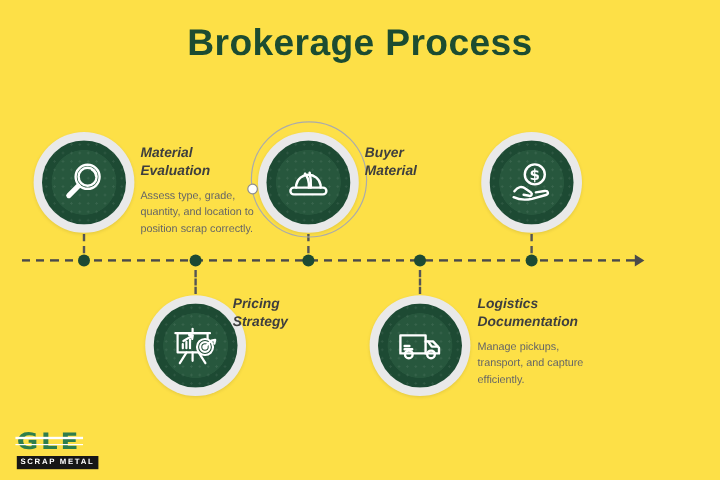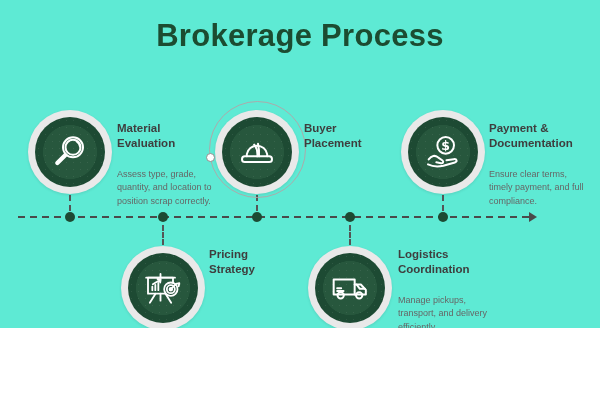--- a/index.html
+++ b/index.html
@@ -1,17 +1,17 @@
 <!DOCTYPE html>
 <html><head>
 <meta charset="utf-8">
 <style>
   html,body { margin:0; padding:0; background:#fff; }
   .canvas {
-    position:relative; width:600px; height:328px; background:#5eead4;
+    position:relative; width:600px; height:400px; background:#fde047;
     font-family:"Liberation Sans", sans-serif; overflow:hidden;
   }
   .title {
     position:absolute; top:18px; left:0; width:600px; text-align:center;
     font-size:31px; font-weight:800; color:#1c4c31; letter-spacing:.3px;
   }
   
   .circle {
     position:absolute; width:84px; height:84px; border-radius:50%;
     background:#e9e9e9; display:flex; align-items:center; justify-content:center;
@@ -57,29 +57,30 @@
   .d1{left:65px} .d2{left:158px} .d3{left:252px} .d4{left:345px} .d5{left:438px}
   .connector { position:absolute; width:0; border-left:2px dashed #555; }
   .conn-up   { height:16px; top:195px; }
   .conn-down { height:20px; top:225px; }
   .c1{left:69px} .c2{left:256px} .c3{left:442px} .c4{left:162px} .c5{left:349px}
   
   .step-text { position:absolute; }
   .step-title {
     font-size:11.5px; font-weight:bold; color:#3e3e3e; line-height:1.3;
     white-space:pre-line;
+    font-style:italic;
   }
   .step-desc {
-    margin-top:17px; font-size:9px; color:#666; line-height:1.5;
+    margin-top:6px; font-size:9px; color:#666; line-height:1.5;
     white-space:pre-line;
   }
   .t1{left:117px; top:121px; width:132px}
   .t2{left:304px; top:121px; width:132px}
   .t3{left:489px; top:121px; width:112px}
-  .t4{left:209px; top:247px; width:132px}
+  .t4{left:194px; top:247px; width:132px}
   .t5{left:398px; top:247px; width:132px}
   
   .logo { position:absolute; left:14px; top:359px; }
   .logo-gle {
     position:relative; font-family:"DejaVu Sans", sans-serif;
     font-size:19px; font-weight:900; color:#2e7d4c; letter-spacing:2px;
     line-height:1; transform:scaleX(1.15); transform-origin:left center; width:fit-content;
   }
   .logo-gle::before, .logo-gle::after {
     content:""; position:absolute; left:-1px; right:-1px; height:1.6px; background:#fff;
@@ -141,41 +142,34 @@
           <rect x="3" y="14.6" width="18" height="3.4" rx="1.7"></rect>
           <path d="M5.9 14.6 v-1.3 a6.2 6.2 0 0 1 12.2 0 v1.3"></path>
           <path d="M10.3 7.6 q2.3 2.7 1.9 7"></path>
           <path d="M12.6 7.1 q.8 3.5 .6 7.5"></path>
         </svg>
       </span>
     </div>
   </div>
   <div class="step-text t2">
     <div class="step-title">Buyer
-Placement</div>
+Material</div>
   </div>
 
   <div class="circle s3c">
     <div class="circle-inner">
       <span class="icon">
         <svg width="40" height="40" viewBox="0 0 24 24" fill="none" stroke="#fff" stroke-width="1.2" stroke-linecap="round" stroke-linejoin="round">
           <circle cx="13.6" cy="8" r="5"></circle>
           <text x="13.6" y="10.6" text-anchor="middle" font-size="7.5" font-family="DejaVu Sans, sans-serif" fill="#fff" stroke="none" font-weight="bold">$</text>
           <path d="M3.4 16.4 c1.8 -2.4 3.8 -2.6 5.6 -1.2 l2.7 1.9 c.9 .7 .2 1.9 -.9 1.6 l-2.8 -.5"></path>
           <path d="M3 19.4 c3.3 1.6 6.1 1.5 9.2 .8 l6.9 -1.9 c1.7 -.5 1.2 -2.3 -.6 -2 l-4.4 .7"></path>
         </svg>
       </span>
     </div>
-  </div>
-  <div class="step-text t3">
-    <div class="step-title">Payment &amp;
-Documentation</div>
-    <div class="step-desc">Ensure clear terms,
-timely payment, and full
-compliance.</div>
   </div>
 
   <div class="circle s4c">
     <div class="circle-inner">
       <span class="icon">
         <svg width="40" height="40" viewBox="0 0 24 24" fill="none" stroke="#fff" stroke-width="1.1" stroke-linecap="round" stroke-linejoin="round">
           <path d="M10.5 3.6 v2.2"></path>
           <path d="M1.9 5.8 h17.3"></path>
           <rect x="3" y="5.8" width="15" height="9.6"></rect>
           <path d="M7.5 15.4 l-3.4 5.4 M13.5 15.4 l3.4 5.4 M10.5 15.4 v4.2"></path>
@@ -203,23 +197,23 @@
           <path d="M16 9.9 l1.9 2.6 h3"></path>
           <circle cx="6.4" cy="16.4" r="1.9"></circle>
           <circle cx="17.5" cy="16.4" r="1.9"></circle>
           <path d="M4.3 12.2 h2.4 M4.3 13.8 h3.8"></path>
         </svg>
       </span>
     </div>
   </div>
   <div class="step-text t5">
     <div class="step-title">Logistics
-Coordination</div>
+Documentation</div>
     <div class="step-desc">Manage pickups,
-transport, and delivery
+transport, and capture
 efficiently.</div>
   </div>
 
   <div class="logo">
     <div class="logo-gle">GLE</div>
     <div class="logo-bar">SCRAP METAL</div>
   </div>
 
 </div>
 

